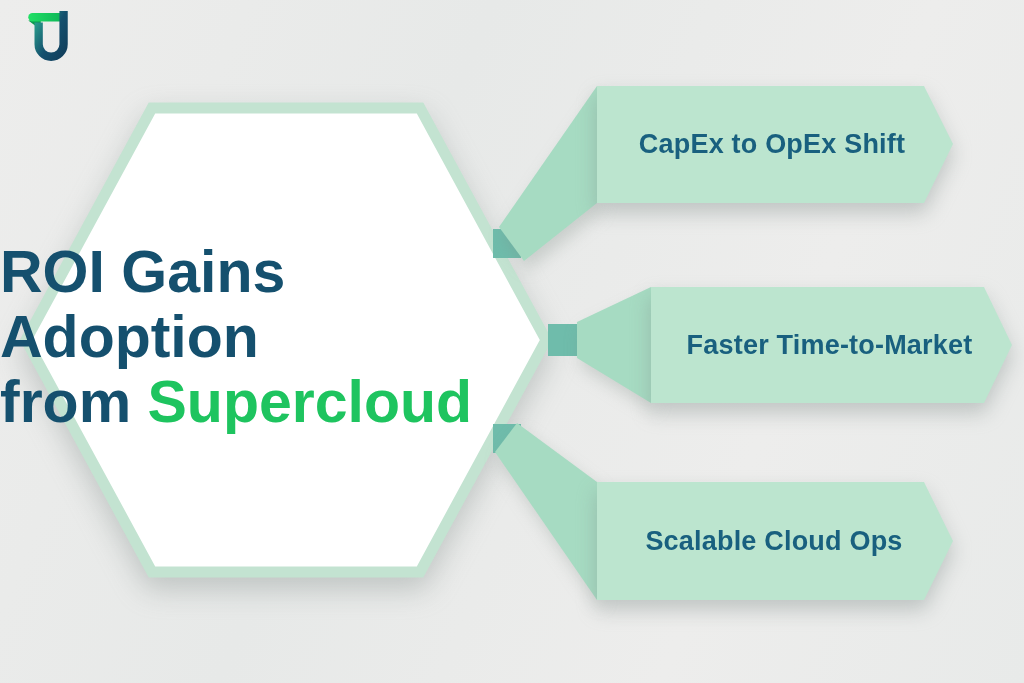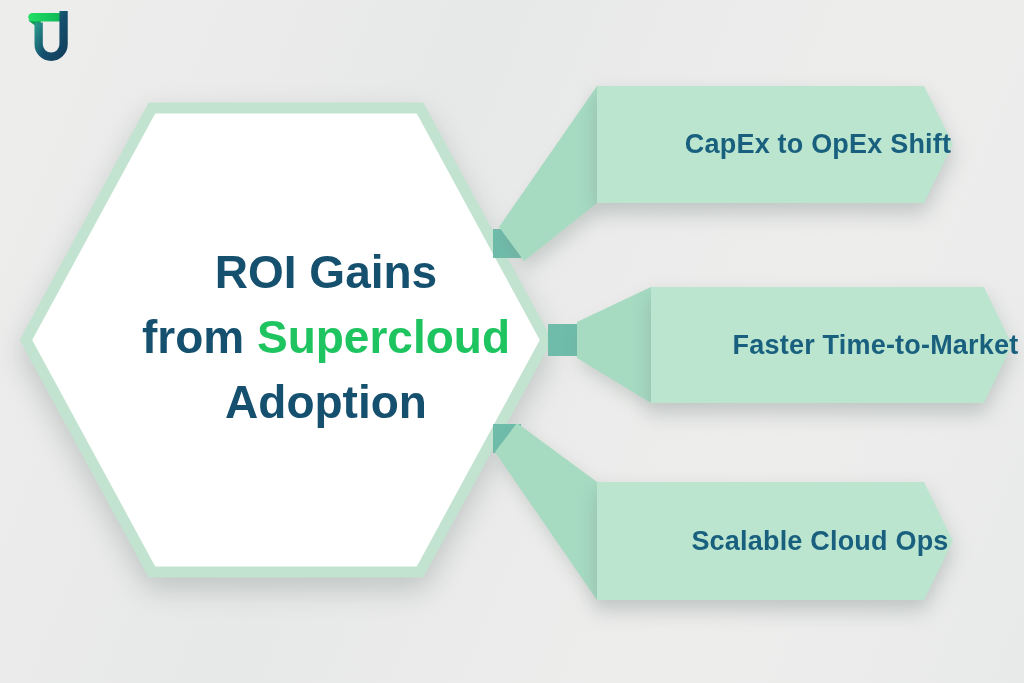--- a/index.html
+++ b/index.html
@@ -16,30 +16,29 @@
 
   .hex-poly{fill:#ffffff;stroke:#c3e3d1;stroke-width:11;filter:drop-shadow(0px 12px 14px rgba(125,138,134,0.38));}
   .connector{fill:#6fbcab;}
   .funnel{fill:#a6dbc2;filter:drop-shadow(4px 9px 8px rgba(125,138,134,0.30));}
   .banner-shape{fill:#bce5cf;filter:drop-shadow(0px 10px 10px rgba(125,138,134,0.40));}
 
   .logo{position:absolute;left:24px;top:10px;width:48px;height:54px;}
 
   .title{
     position:absolute;left:0px;top:240px;width:572px;
-    text-align:center;font-weight:700;font-size:46px;line-height:65px;
-    color:#15506e;letter-spacing:0px;padding-left:40px;
+    font-weight:700;font-size:59px;line-height:65px;
+    color:#15506e;letter-spacing:0px;
   }
   .title .green{color:#1ec45f;}
 
   .banner-label{
     position:absolute;display:flex;align-items:center;justify-content:center;
     font-weight:700;font-size:27px;color:#19607f;letter-spacing:0.2px;
     text-align:center;
-    padding-left:46px;
   }
   .label-top{left:597px;top:86px;width:350px;height:117px;}
   .label-middle{left:651px;top:287px;width:357px;height:116px;}
   .label-bottom{left:597px;top:482px;width:354px;height:118px;}
 </style>
 </head>
 <body>
 
 <div class="canvas">
 
@@ -74,21 +73,21 @@
     </defs>
     <g>
       <polygon points="4,10 16,10 16,19" fill="#0a9a4d"></polygon>
       <path d="M8,3 L38,3 L38,11 L8,11 A4,4 0 0 1 4,7 A4,4 0 0 1 8,3 Z" fill="url(#tgrad)"></path>
       <path d="M14,12 L14,33 A12,12 0 0 0 38,33 L38,1" fill="none" stroke="url(#ugrad)" stroke-width="8"></path>
     </g>
   </svg>
 
   <div class="title">
     <div>ROI Gains</div>
+    <div>Adoption</div>
     <div><span>from </span><span class="green">Supercloud</span></div>
-    <div>Adoption</div>
   </div>
 
   <div class="banner-label label-top">CapEx to OpEx Shift</div>
   <div class="banner-label label-bottom">Scalable Cloud Ops</div>
   <div class="banner-label label-middle">Faster Time-to-Market</div>
 
 </div>
 
 </body></html>

